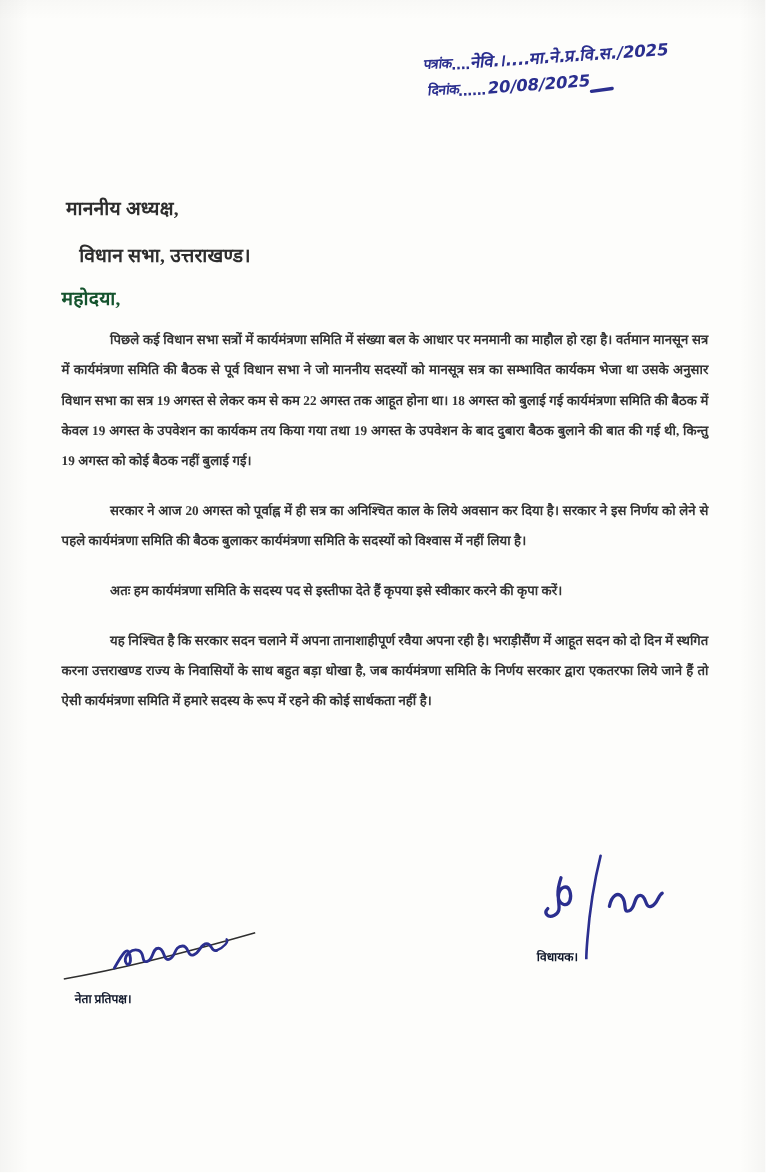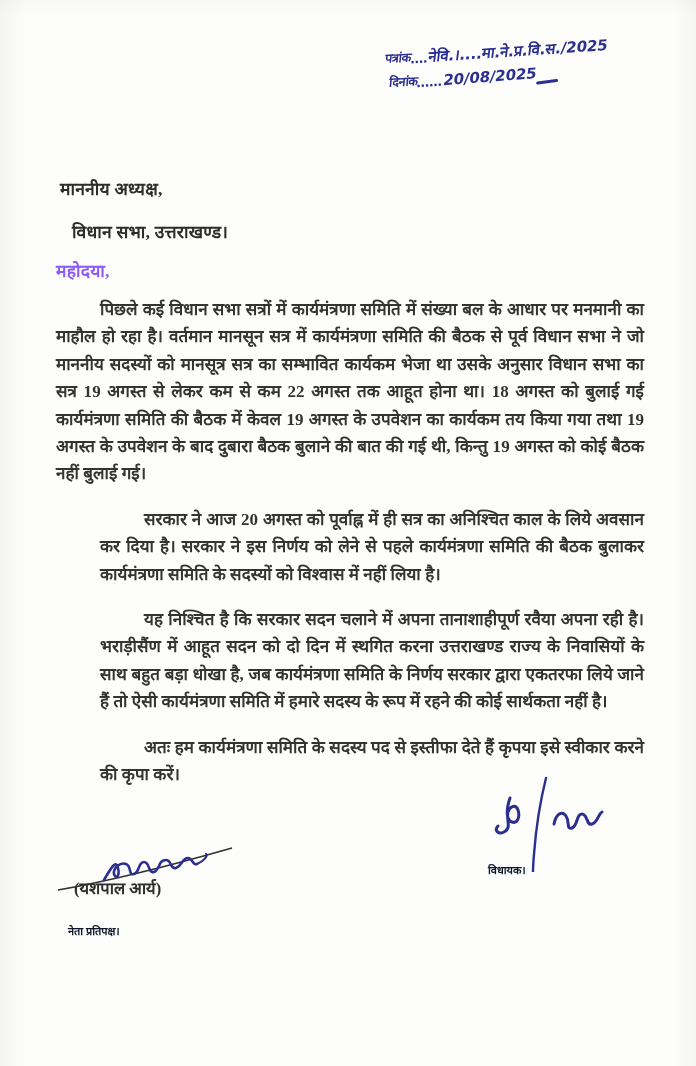--- a/index.html
+++ b/index.html
@@ -91,43 +91,43 @@
     margin-top: 32px;
   }
   .addressee div + div { margin-top: 19px; margin-left: 12px; }
 
   .salutation {
     position: absolute;
     top: 258px;
     left: 56px;
     font-size: 17.5px;
     font-weight: 700;
-    color: #8b5cf6;
+    color: #14532d;
     letter-spacing: 0.2px;
   }
 
   
   .body-text {
     position: absolute;
     top: 296px;
     left: 56px;
     width: 588px;
   }
   .para {
-    font-size: 17px;
+    font-size: 12px;
     font-weight: 700;
     color: #343434;
     line-height: 27.4px;
     text-align: justify;
     text-justify: inter-word;
     text-indent: 44px;
     margin: 0;
     letter-spacing: 0.05px;
   }
-  .para + .para { margin-top: 18px; margin-left: 44px; }
+  .para + .para { margin-top: 18px; }
 
   
   .sig-left {
     position: absolute;
     top: 876px;
     left: 62px;
     width: 220px;
     text-align: left;
   }
   .sig-right {
@@ -194,34 +194,33 @@
   <div class="addressee">
     <div>माननीय अध्यक्ष,</div>
     <div>विधान सभा, उत्तराखण्ड।</div>
   </div>
 
   <div class="salutation">महोदया,</div>
 
   <div class="body-text">
     <p class="para">पिछले कई विधान सभा सत्रों में कार्यमंत्रणा समिति में संख्या बल के आधार पर मनमानी का माहौल हो रहा है। वर्तमान मानसून सत्र में कार्यमंत्रणा समिति की बैठक से पूर्व विधान सभा ने जो माननीय सदस्यों को मानसूत्र सत्र का सम्भावित कार्यकम भेजा था उसके अनुसार विधान सभा का सत्र 19 अगस्त से लेकर कम से कम 22 अगस्त तक आहूत होना था। 18 अगस्त को बुलाई गई कार्यमंत्रणा समिति की बैठक में केवल 19 अगस्त के उपवेशन का कार्यकम तय किया गया तथा 19 अगस्त के उपवेशन के बाद दुबारा बैठक बुलाने की बात की गई थी, किन्तु 19 अगस्त को कोई बैठक नहीं बुलाई गई।</p>
     <p class="para">सरकार ने आज 20 अगस्त को पूर्वाह्न में ही सत्र का अनिश्चित काल के लिये अवसान कर दिया है। सरकार ने इस निर्णय को लेने से पहले कार्यमंत्रणा समिति की बैठक बुलाकर कार्यमंत्रणा समिति के सदस्यों को विश्वास में नहीं लिया है।</p>
+    <p class="para">अतः हम कार्यमंत्रणा समिति के सदस्य पद से इस्तीफा देते हैं कृपया इसे स्वीकार करने की कृपा करें।</p>
     <p class="para">यह निश्चित है कि सरकार सदन चलाने में अपना तानाशाहीपूर्ण रवैया अपना रही है। भराड़ीसैंण में आहूत सदन को दो दिन में स्थगित करना उत्तराखण्ड राज्य के निवासियों के साथ बहुत बड़ा धोखा है, जब कार्यमंत्रणा समिति के निर्णय सरकार द्वारा एकतरफा लिये जाने हैं तो ऐसी कार्यमंत्रणा समिति में हमारे सदस्य के रूप में रहने की कोई सार्थकता नहीं है।</p>
-    <p class="para">अतः हम कार्यमंत्रणा समिति के सदस्य पद से इस्तीफा देते हैं कृपया इसे स्वीकार करने की कृपा करें।</p>
   </div>
 
   <div class="sig-left">
     <svg class="ink-left" viewBox="0 0 200 48">
       <path d="M2 44 C60 34 120 18 176 2" stroke="#2f2f2f" stroke-width="1.4" fill="none"></path>
       <path d="M48 34 C56 20 60 14 62 22 C64 30 60 34 58 28 C57 22 64 16 70 18
                C76 20 72 30 78 28 C84 26 82 16 88 16 C94 16 92 28 98 26
                C104 24 102 14 110 14 C116 14 114 24 120 22 C126 20 126 12 132 12
                C137 12 136 20 141 18" stroke="#2b2f8f" stroke-width="2.6" fill="none" stroke-linecap="round" stroke-linejoin="round"></path>
       <path d="M141 18 C148 15 152 10 150 8" stroke="#2b2f8f" stroke-width="2.2" fill="none" stroke-linecap="round"></path>
     </svg>
-    <div class="sig-name">(यशपाल आर्य)</div>
     <div class="sig-title">नेता प्रतिपक्ष।</div>
   </div>
 
   <div class="sig-right">
     <svg class="ink-right" viewBox="0 0 180 96">
       <path d="M70 2 C64 26 60 52 58 78 C57 90 57 96 57 96" stroke="#2b2f8f" stroke-width="2.4" fill="none" stroke-linecap="round"></path>
       <path d="M34 22 C30 34 30 44 36 46 C42 48 44 40 42 34
                C40 28 34 30 32 36 C30 44 36 52 28 56 C22 59 18 54 22 50" stroke="#2b2f8f" stroke-width="3" fill="none" stroke-linecap="round" stroke-linejoin="round"></path>
       <path d="M78 48 C80 38 86 34 90 40 C94 46 90 54 96 52
                C102 50 100 38 106 38 C112 38 110 50 116 48 C122 46 122 38 126 36" stroke="#2b2f8f" stroke-width="3" fill="none" stroke-linecap="round" stroke-linejoin="round"></path>

